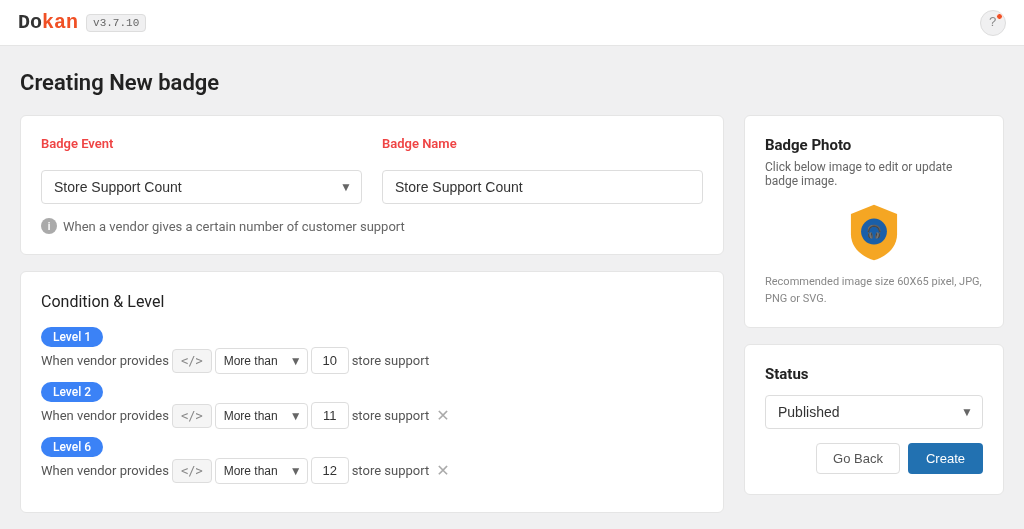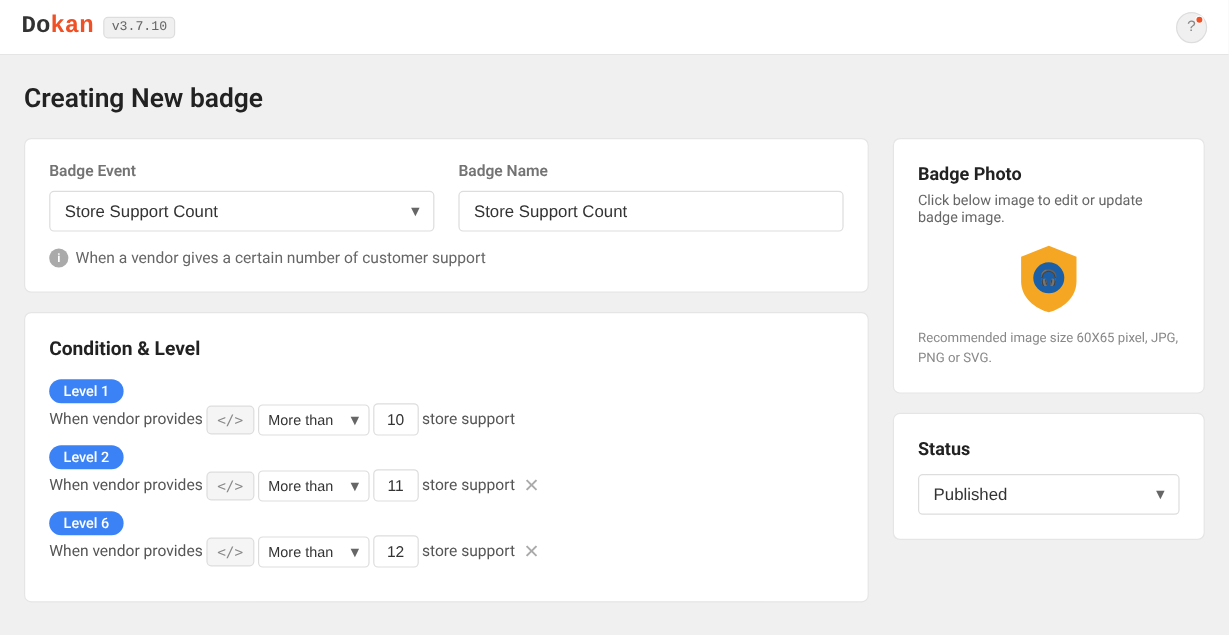--- a/index.html
+++ b/index.html
@@ -83,22 +83,22 @@
     
     .badge-fields {
       display: grid;
       grid-template-columns: 1fr 1fr;
       gap: 20px;
       margin-bottom: 14px;
     }
     .field-label {
       font-weight: 600;
       font-size: 13px;
-      color: #737373;
-      margin-bottom: 8px;
+      color: #ef4444;
+      margin-bottom: 19px;
     }
     .select-wrapper {
       position: relative;
     }
     .select-wrapper select {
       width: 100%;
       padding: 8px 36px 8px 12px;
       border: 1px solid #ddd;
       border-radius: 4px;
       appearance: none;
@@ -135,21 +135,21 @@
       width: 16px; height: 16px;
       border-radius: 50%;
       background: #aaa;
       color: #fff;
       display: flex; align-items: center; justify-content: center;
       font-size: 10px; font-weight: 700; flex-shrink: 0;
     }
     
     .section-title {
       font-size: 16px;
-      font-weight: 700;
+      font-weight: 400;
       color: #222;
       margin-bottom: 16px;
     }
     .level-badge {
       display: inline-block;
       background: #3b82f6;
       color: #fff;
       border-radius: 12px;
       padding: 3px 12px;
       font-size: 12px;
@@ -403,17 +403,21 @@
 
       <div class="card sidebar-card">
         <div class="status-title">Status</div>
         <div class="select-wrapper">
           <select>
             <option>Published</option>
             <option>Draft</option>
           </select>
           <span class="select-arrow">▼</span>
         </div>
+        <div class="status-actions">
+          <button class="btn-go-back">Go Back</button>
+          <button class="btn-create">Create</button>
+        </div>
       </div>
 
     </div>
   </div>
 </div>
 
 </body></html>

